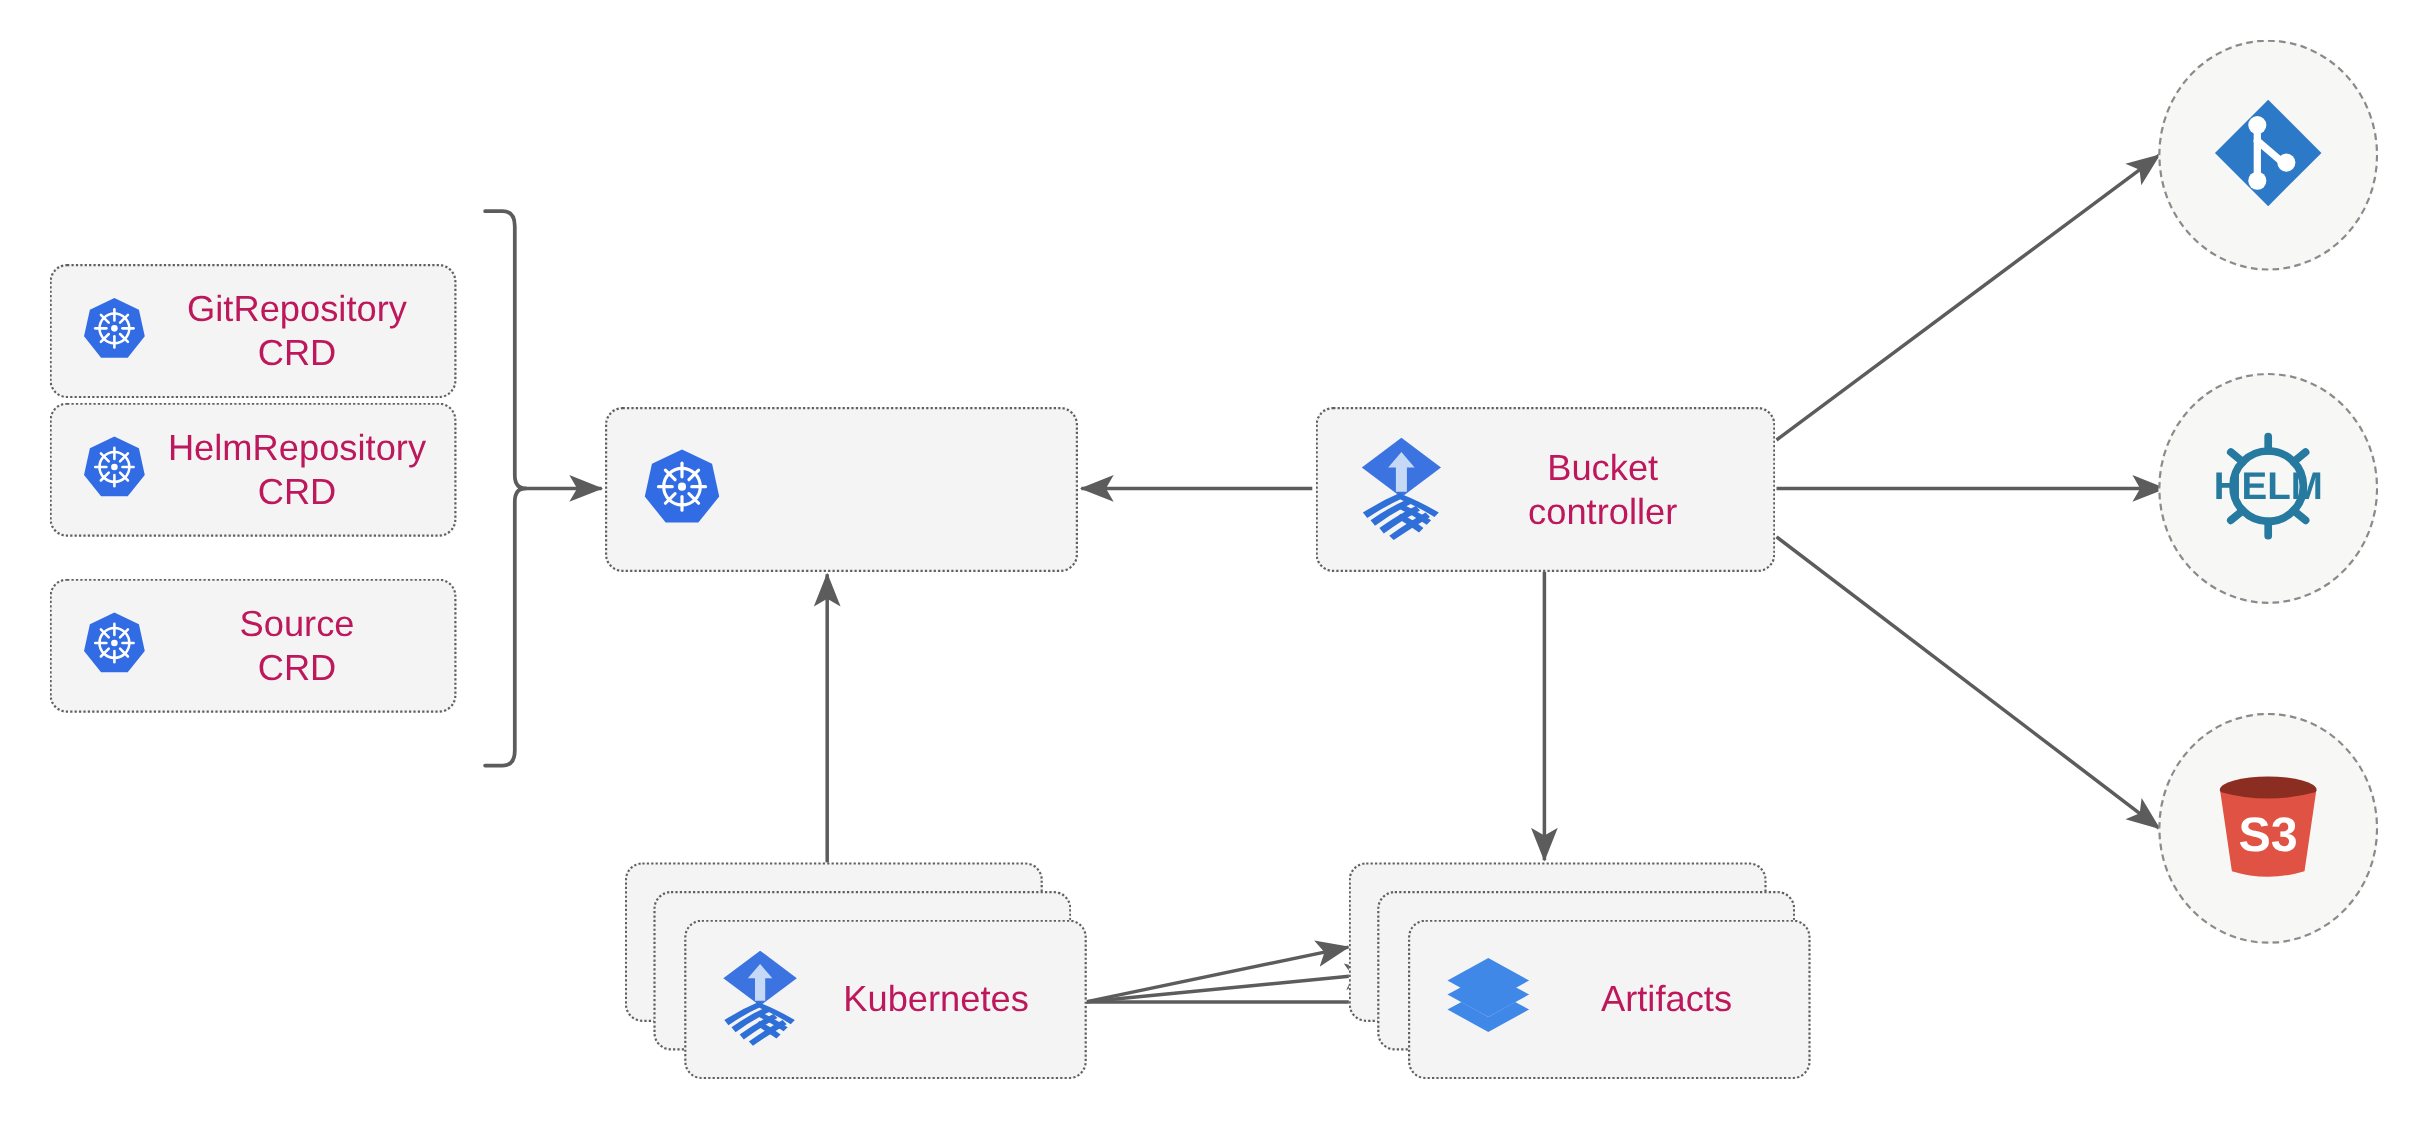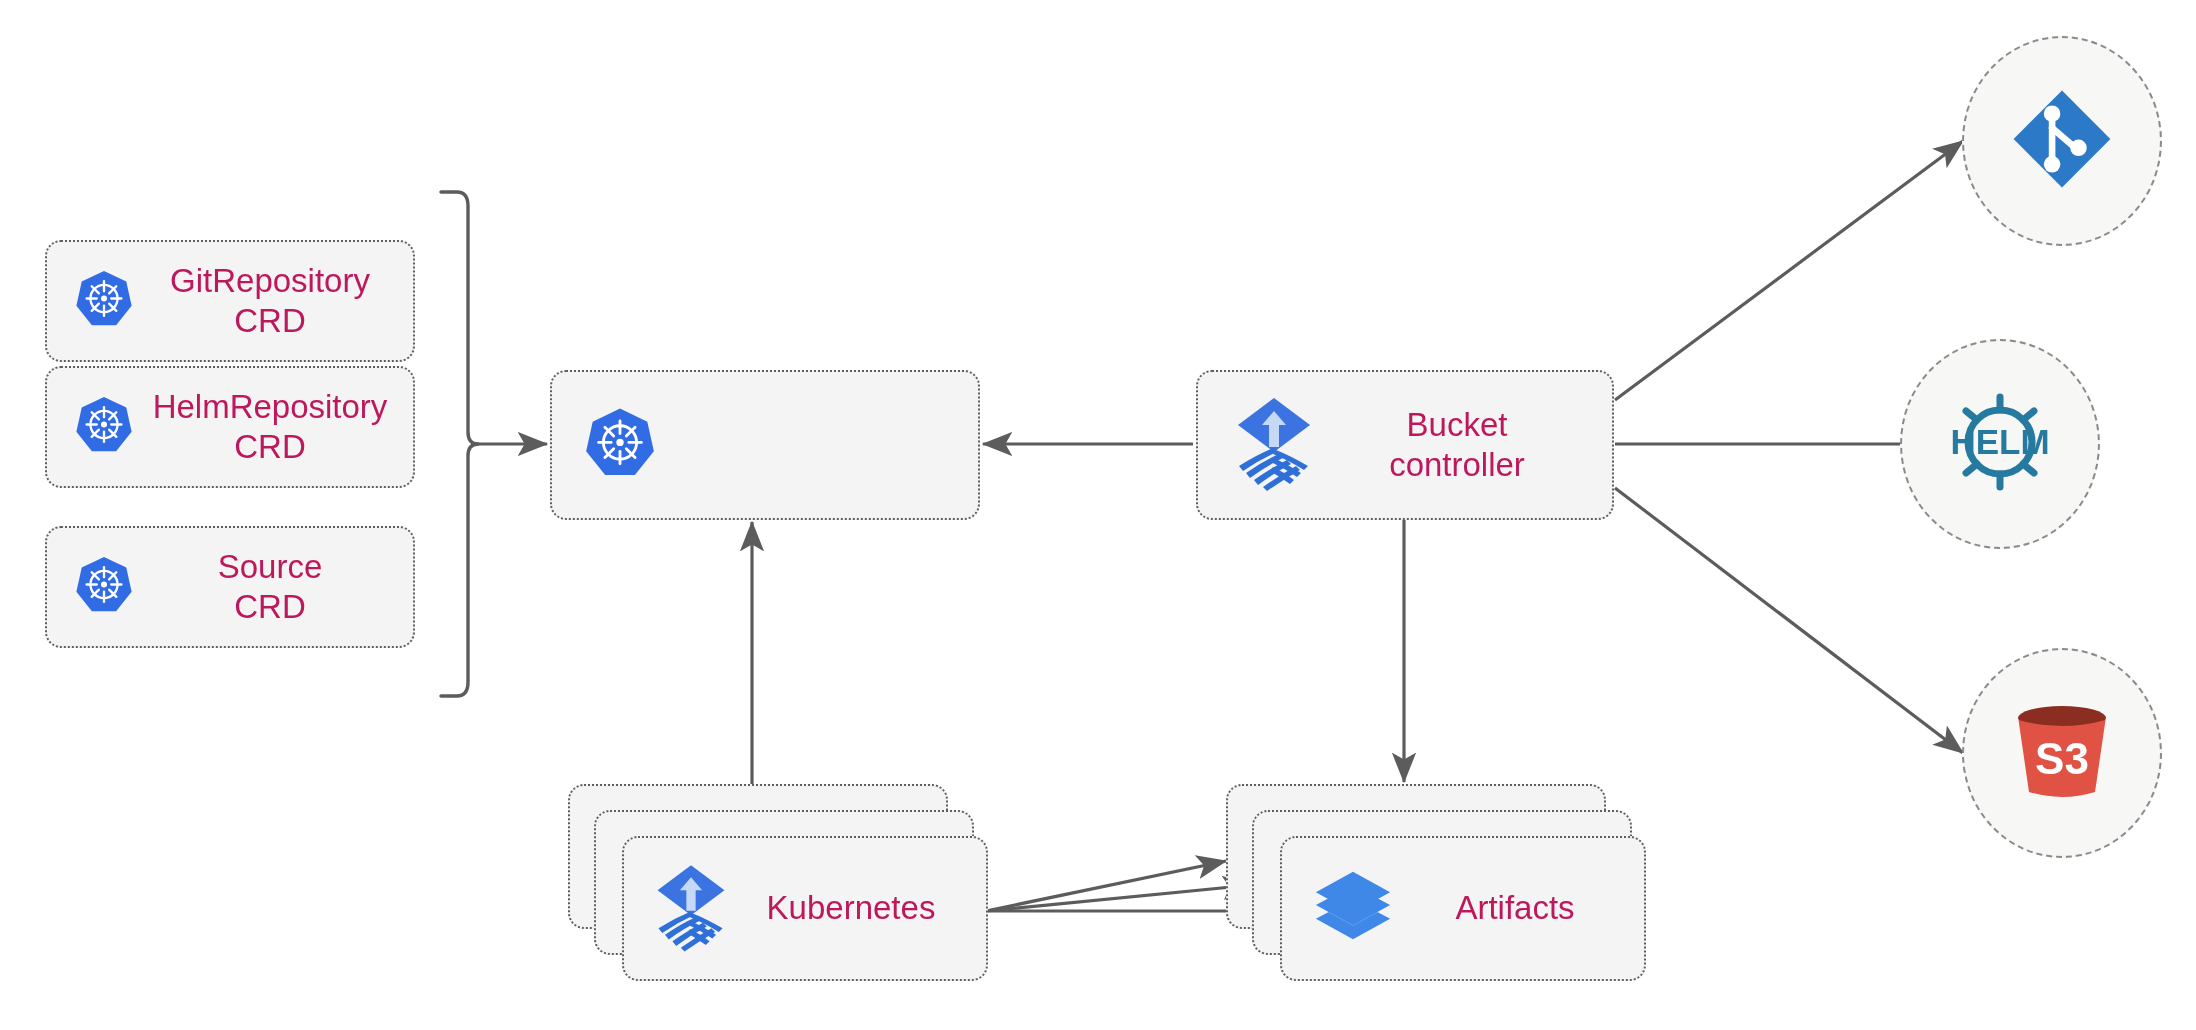--- a/index.html
+++ b/index.html
@@ -277,21 +277,21 @@
           <line x1="41" y1="28" x2="41" y2="72"></line>
           <path d="M41 40 L62 58"></path>
         </g>
         <circle cx="41" cy="27" r="7.5" fill="#ffffff"></circle>
         <circle cx="41" cy="73" r="7.5" fill="#ffffff"></circle>
         <circle cx="65" cy="58" r="7.5" fill="#ffffff"></circle>
       </svg>
     </span>
   </div>
 
-  <div class="circle-node" style="left:1900px; top:339px; width:200px; height:210px;justify-content:center;">
+  <div class="circle-node" style="left:1962px; top:339px; width:200px; height:210px;justify-content:center;">
     <span class="icon">
       <svg width="128" height="120" viewBox="0 0 128 120">
         <g stroke="#277a9f" stroke-width="7" fill="none" stroke-linecap="round">
           <circle cx="64" cy="60" r="32"></circle>
           <line x1="64" y1="15" x2="64" y2="28"></line>
           <line x1="64" y1="92" x2="64" y2="105"></line>
           <line x1="30" y1="29" x2="41" y2="38"></line>
           <line x1="87" y1="82" x2="98" y2="91"></line>
           <line x1="98" y1="29" x2="87" y2="38"></line>
           <line x1="41" y1="82" x2="30" y2="91"></line>

